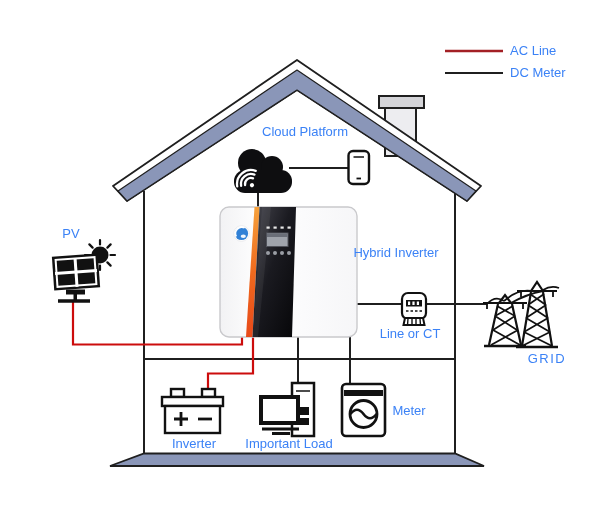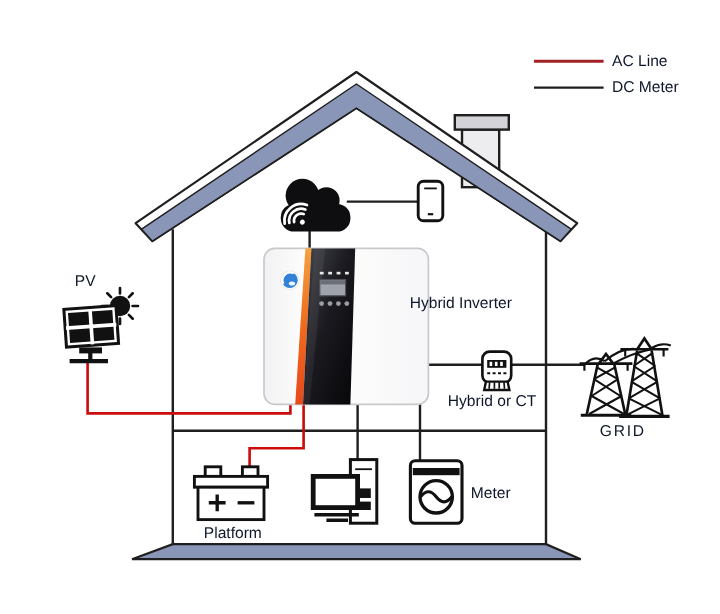--- a/index.html
+++ b/index.html
@@ -1,22 +1,22 @@
 <!DOCTYPE html>
 <html><head>
 <meta charset="utf-8">
 <style>
   html,body{margin:0;padding:0;background:#ffffff;}
   .stage{position:relative;width:600px;height:512px;background:#ffffff;overflow:hidden;
          font-family:"Liberation Sans",sans-serif;}
   .stage svg{position:absolute;left:0;top:0;}
-  .lbl{position:absolute;font-size:13px;line-height:1.15;color:#0f172a;white-space:nowrap;
+  .lbl{position:absolute;font-size:13px;line-height:1.15;color:#3b82f6;white-space:nowrap;
        transform:translateX(-50%);}
   .lbl-left{transform:none;}
-  .lbl-grid{letter-spacing:1.5px;}
+  .lbl-grid{letter-spacing:1.5px;margin-left:28px;}
 </style>
 </head>
 <body>
 
 <div class="stage">
 
 <svg width="600" height="512" viewBox="0 0 600 512">
   <defs>
     <linearGradient id="panelGrad" x1="0" y1="0" x2="1" y2="1">
       <stop offset="0" stop-color="#46464e"></stop>
@@ -177,23 +177,25 @@
     <g>
       <path d="M517,291 L557,291 M531,291 L537,282 L543,291" stroke-width="2.2"></path>
       <path d="M521,291 L521,297 M553,291 L553,297" stroke-width="1.8"></path>
       <path d="M531,292 L522,346 M543,292 L552,346" stroke-width="2.2"></path>
       <path d="M530,294 L546,305 M544,294 L528,305 M528,305 L548,318 M546,305 L526,318 M526,318 L550,332 M548,318 L524,332 M524,332 L552,346 M550,332 L522,346" stroke-width="1.7"></path>
       <path d="M516,347 L558,347" stroke-width="2.6"></path>
     </g>
   </g>
 </svg>
 
+<div class="lbl" style="left:305px;top:125px">Cloud Platform</div>
 <div class="lbl" style="left:71px;top:227px">PV</div>
-<div class="lbl" style="left:384px;top:246px">Hybrid Inverter</div>
-<div class="lbl" style="left:410px;top:327px">Hybrid or CT</div>
+<div class="lbl" style="left:396px;top:246px">Hybrid Inverter</div>
+<div class="lbl" style="left:410px;top:327px">Line or CT</div>
 <div class="lbl lbl-grid" style="left:519px;top:352px">GRID</div>
-<div class="lbl" style="left:194px;top:437px">Platform</div>
+<div class="lbl" style="left:194px;top:437px">Inverter</div>
+<div class="lbl" style="left:289px;top:437px">Important Load</div>
 <div class="lbl" style="left:409px;top:404px">Meter</div>
 
 <div class="lbl lbl-left" style="left:510px;top:44px">AC Line</div>
 <div class="lbl lbl-left" style="left:510px;top:66px">DC Meter</div>
 
 </div>
 
 </body></html>

